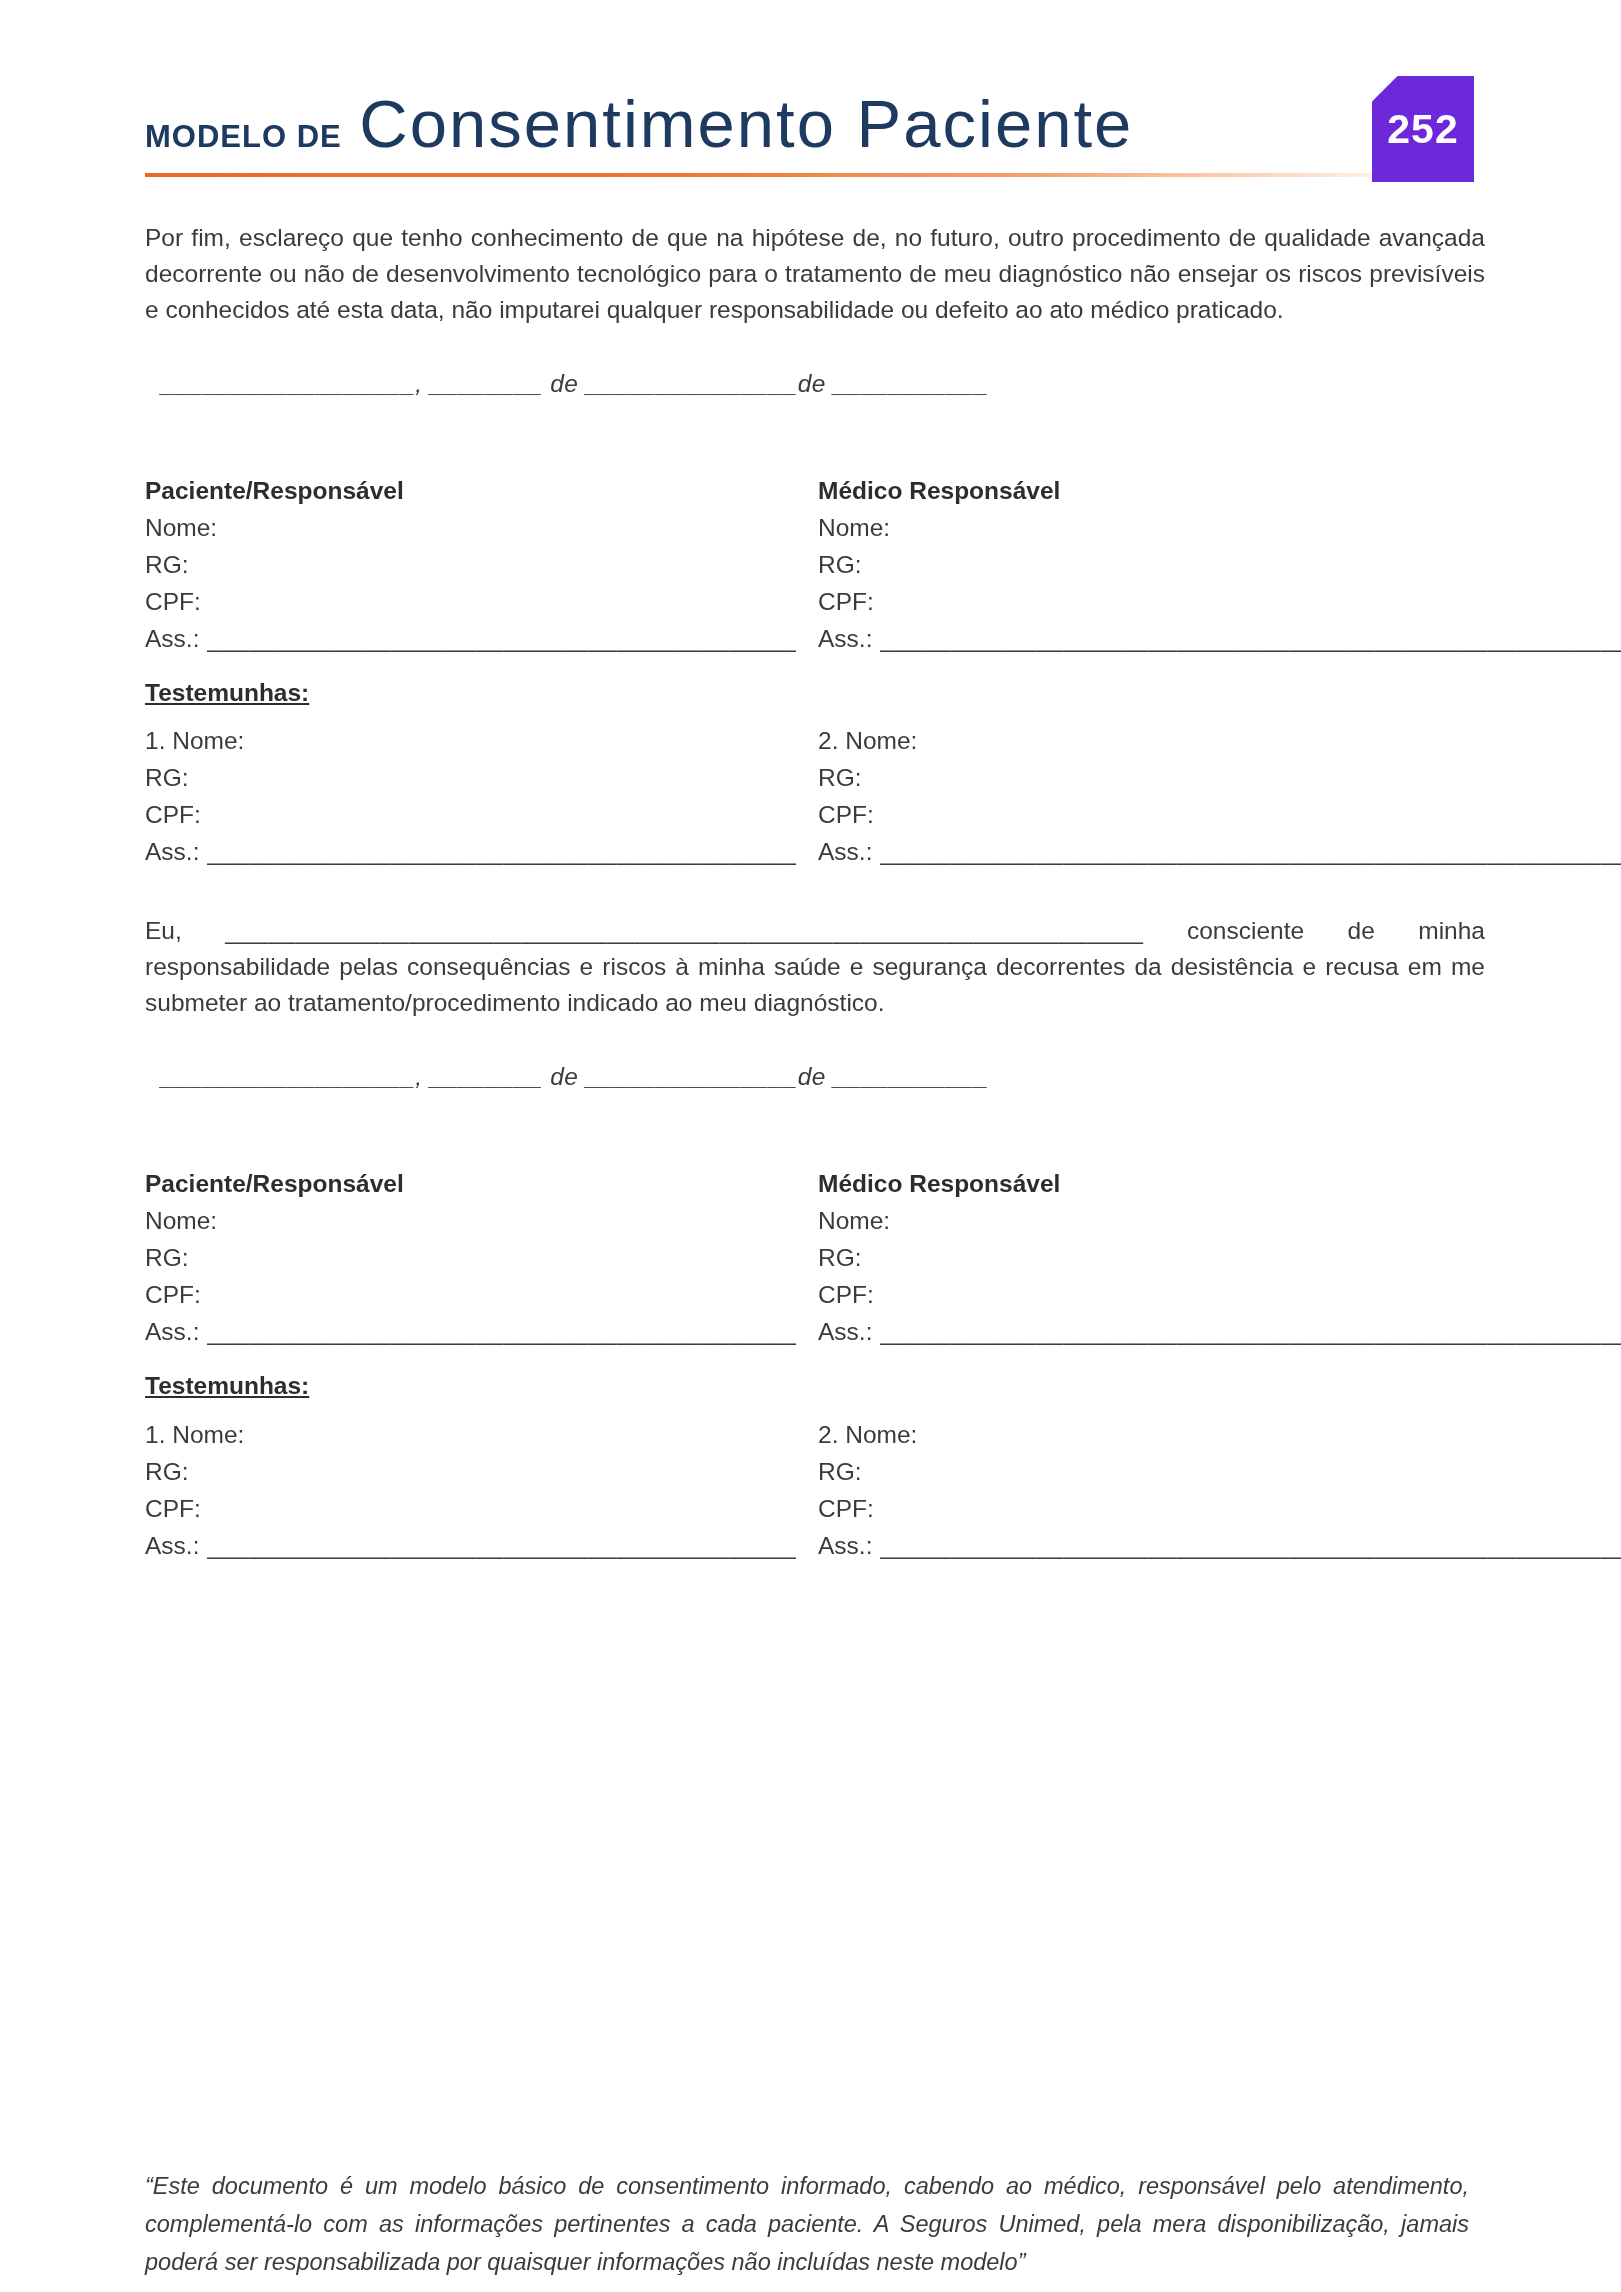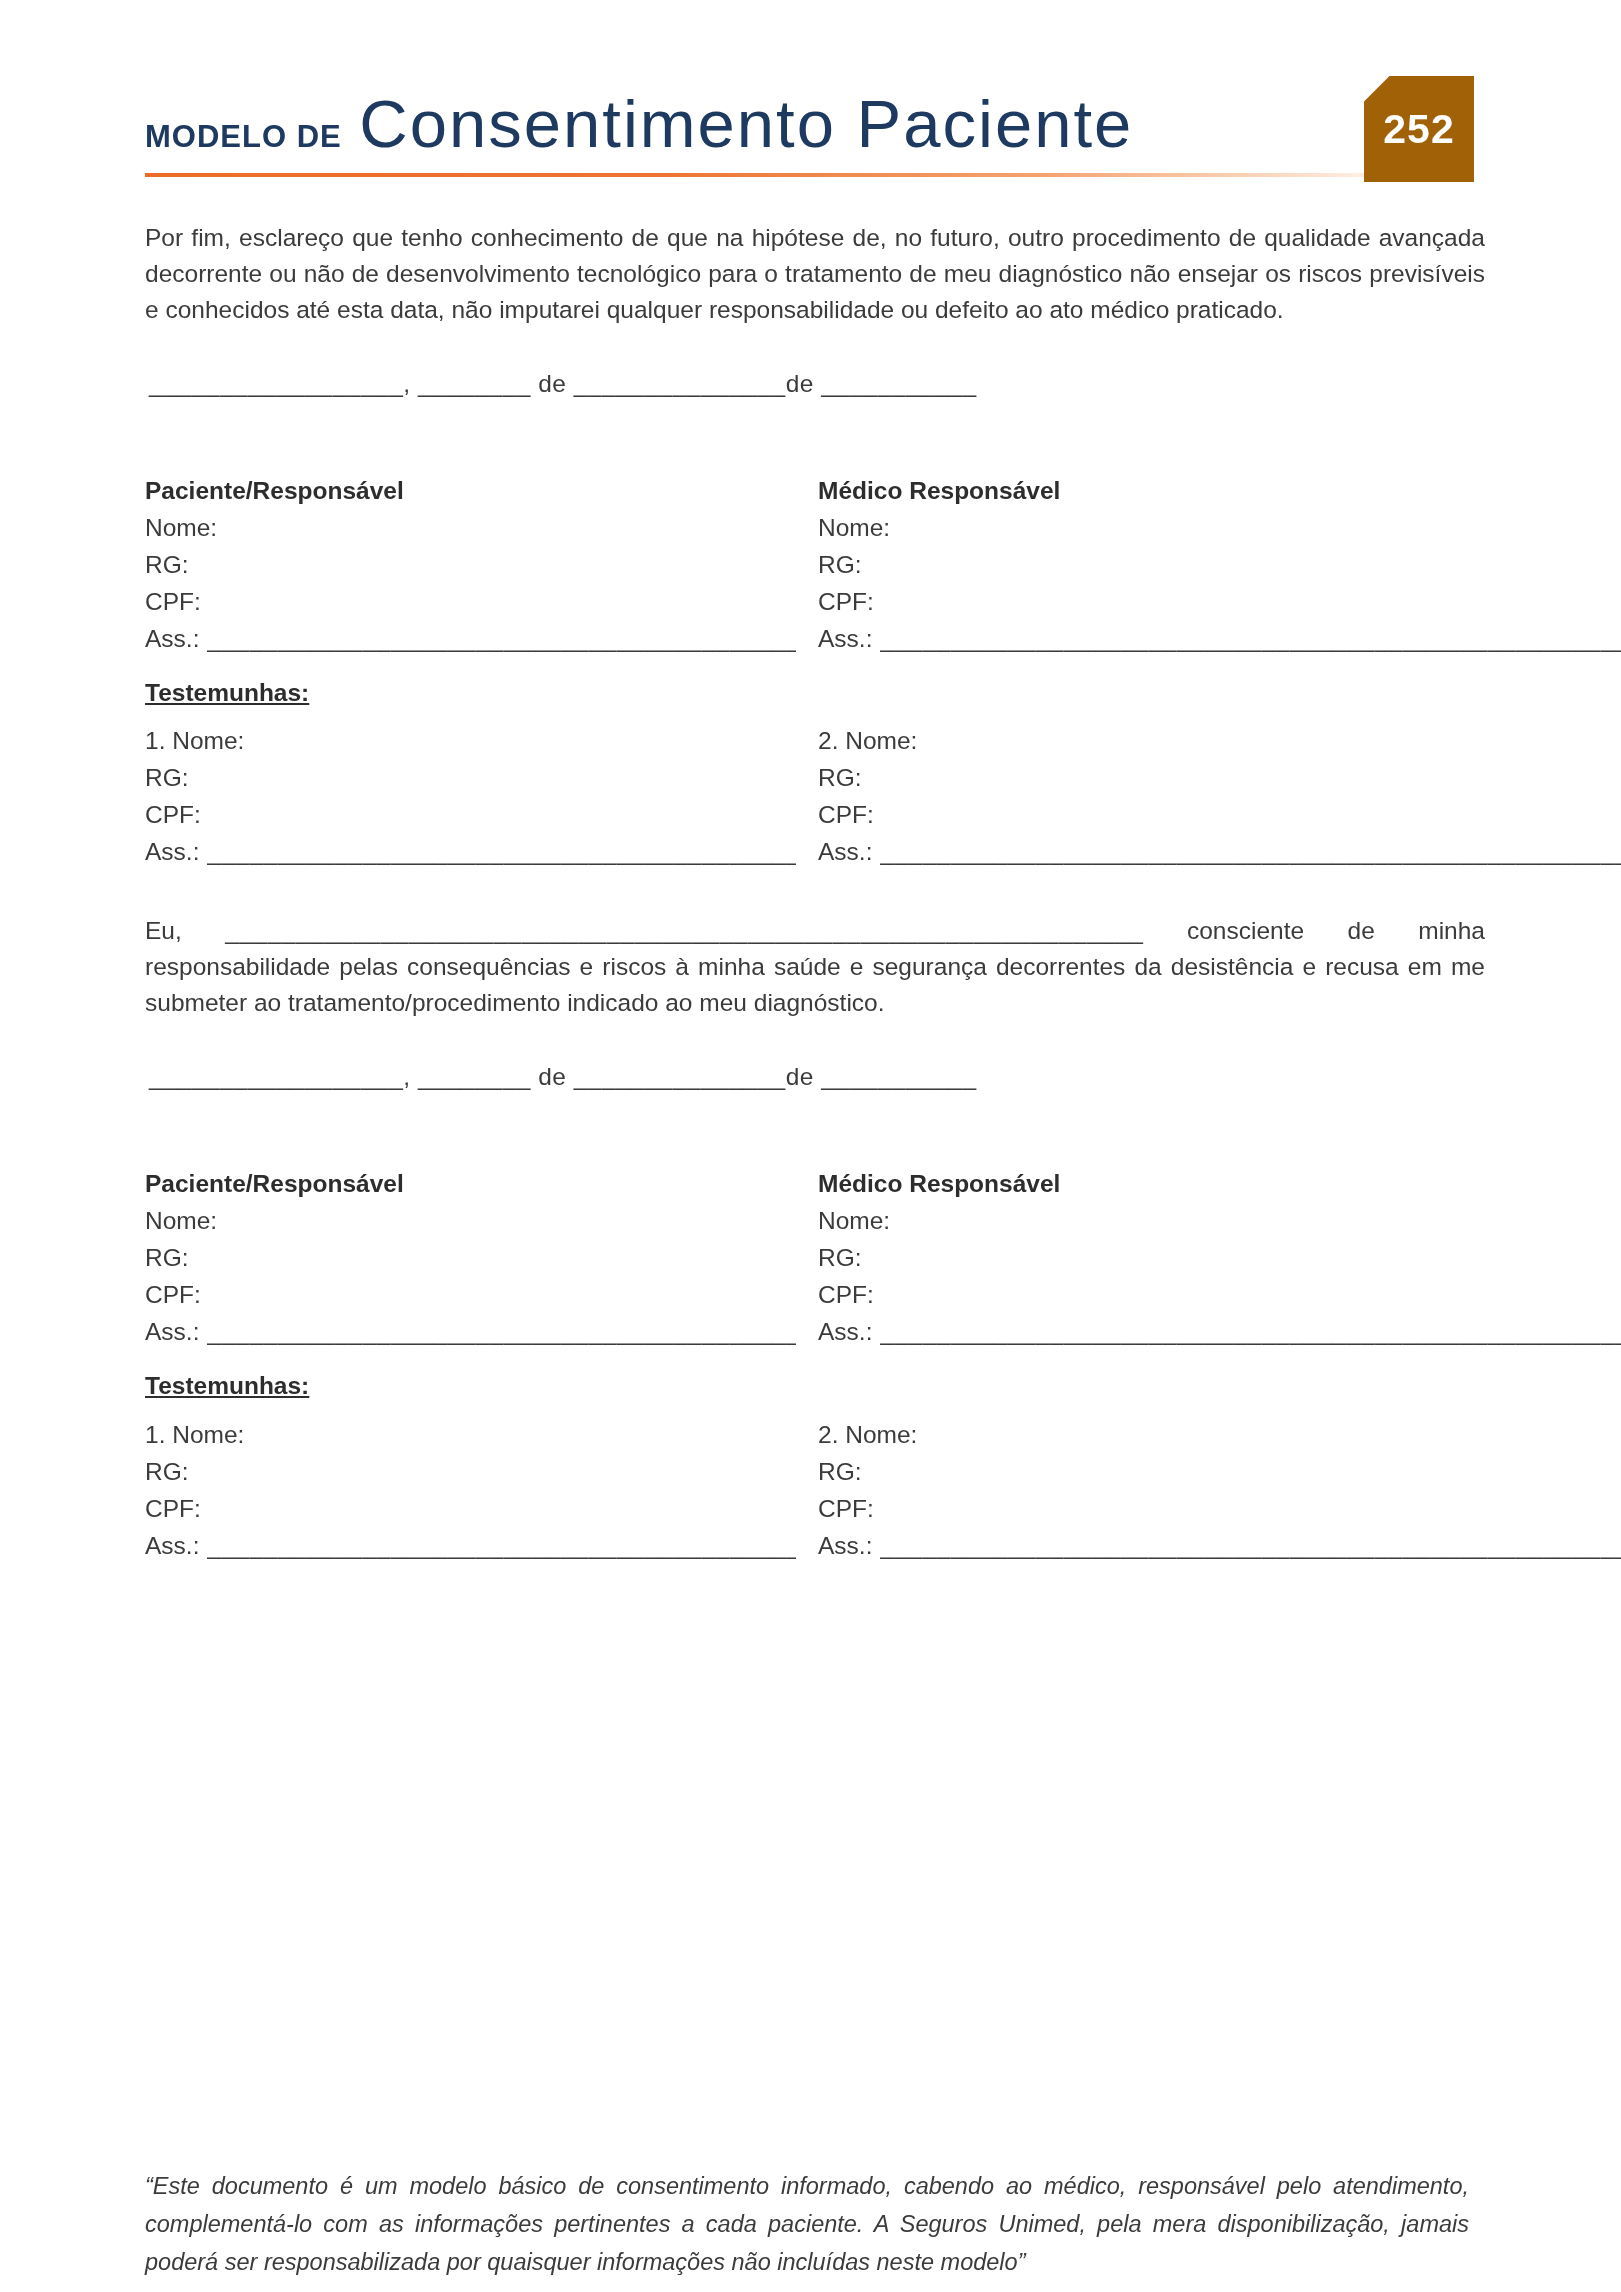--- a/index.html
+++ b/index.html
@@ -22,45 +22,46 @@
   .kicker {
     font-size:31px; font-weight:bold; letter-spacing:1px;
     color:#1e3a60;
   }
   .page-title {
     margin:0; font-size:67px; font-weight:300; letter-spacing:2px;
     color:#1e3a60; line-height:1;
   }
   .page-badge {
     position:absolute; top:76px; right:147px;
-    width:110px; height:106px;
-    background:#a16207;
+    width:102px; height:106px;
+    background:#6d28d9;
     clip-path:polygon(25.5px 0, 100% 0, 100% 100%, 0 100%, 0 25.5px);
     display:flex; align-items:center; justify-content:center;
   }
   .page-badge span {
     color:#ffffff; font-size:41px; font-weight:bold; letter-spacing:1px;
   }
   .accent-rule {
     margin-top:15.7px; height:3.9px; width:1289px;
     background:linear-gradient(to right,
       #ed6c24 0%, #ee7430 40%, #f5a371 70%, #fbd9c2 88%, rgba(255,255,255,0) 100%);
   }
 
   
   .para {
     margin:43px 0 0 0;
     font-size:24.5px; line-height:36px;
     text-align:justify;
   }
   .date-line {
-    margin:41px 0 0 4px;
+    margin:41px 0 0 16px;
     font-size:24.5px; line-height:29px;
     letter-spacing:0.5px;
     white-space:nowrap;
+    font-style:italic;
   }
 
   
   .grid2 {
     display:grid; grid-template-columns:673px 1fr;
     margin-top:74px;
   }
   .grid2.tight { margin-top:11.8px; }
   .block-title {
     font-size:24.5px; font-weight:bold; color:#2d2d2d;

